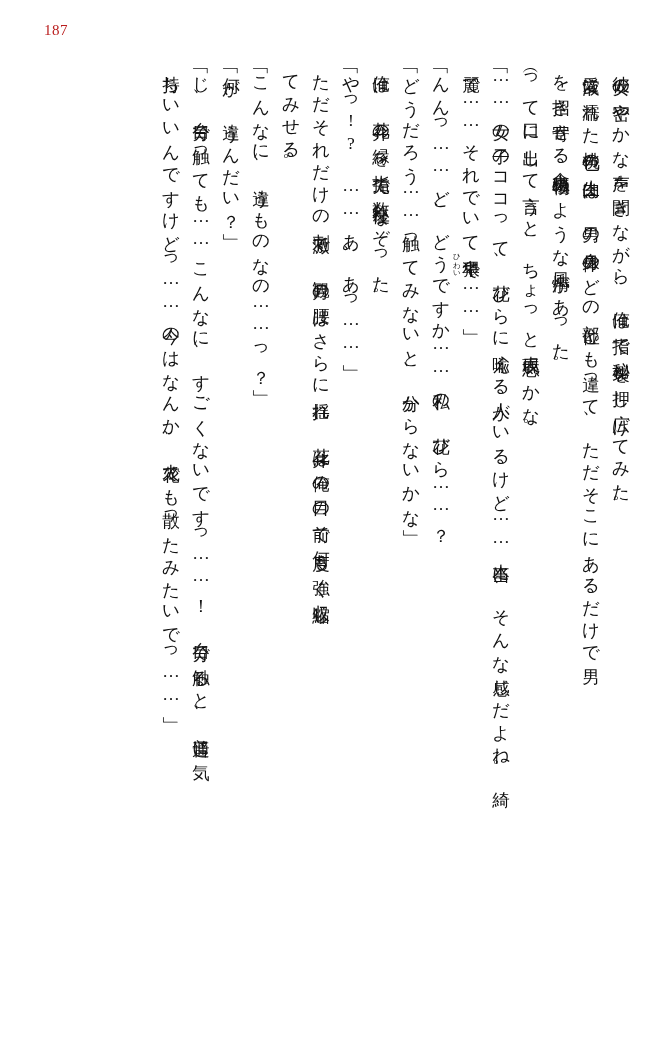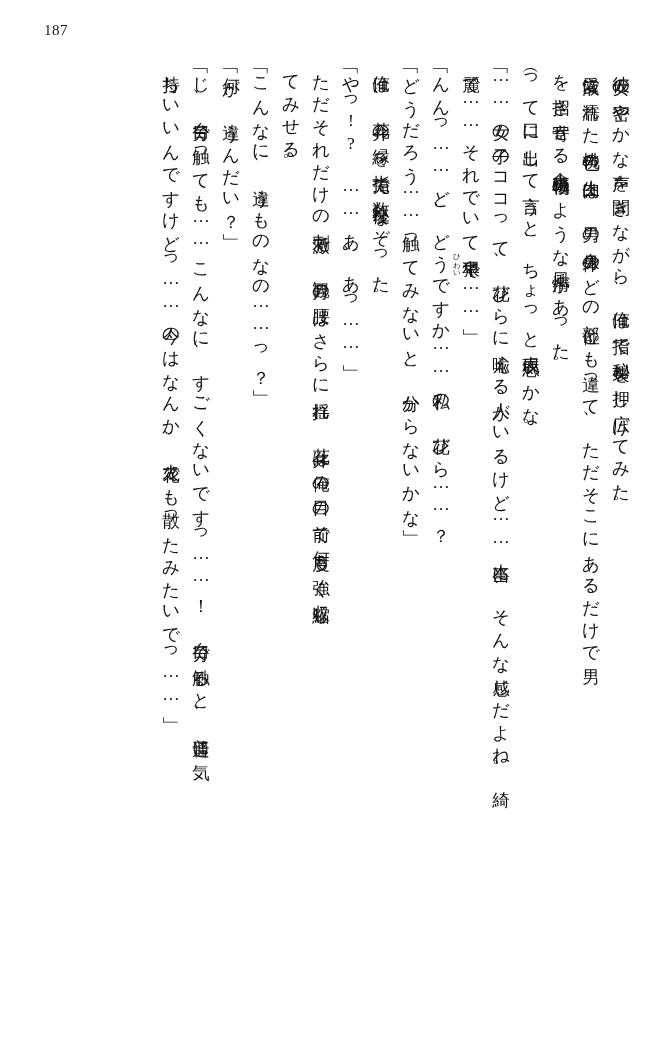--- a/index.html
+++ b/index.html
@@ -18,21 +18,21 @@
     background: #ffffff;
     overflow: hidden;
     box-sizing: border-box;
   }
   .page-number {
     position: absolute;
     top: 22px;
     left: 44px;
     font-size: 15px;
     letter-spacing: 0.5px;
-    color: #0f172a;
+    color: #b91c1c;
     font-family: "Liberation Serif", "DejaVu Serif", serif;
   }
   .text-body {
     position: absolute;
     top: 62px;
     right: 40px;
     left: 40px;
     bottom: 34px;
     display: flex;
     flex-direction: row-reverse;

